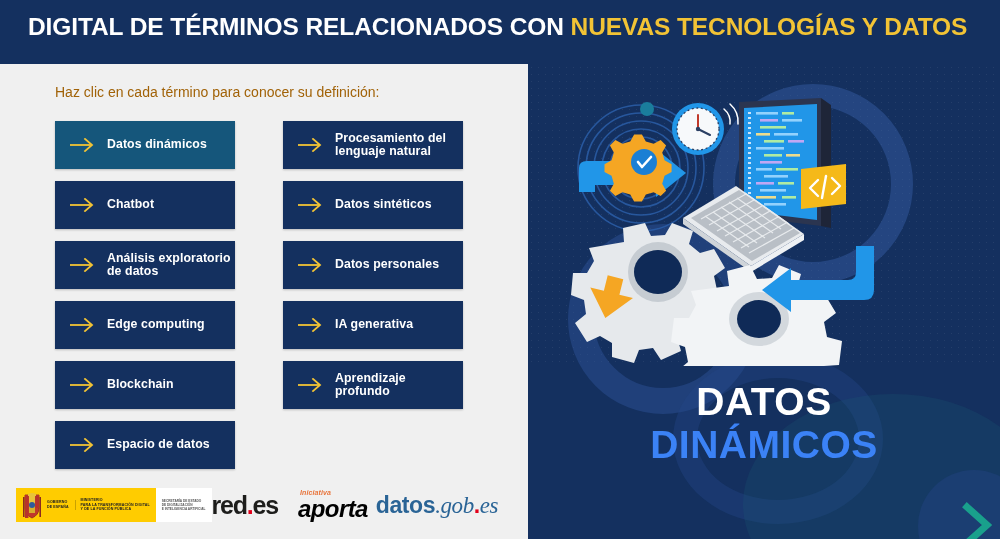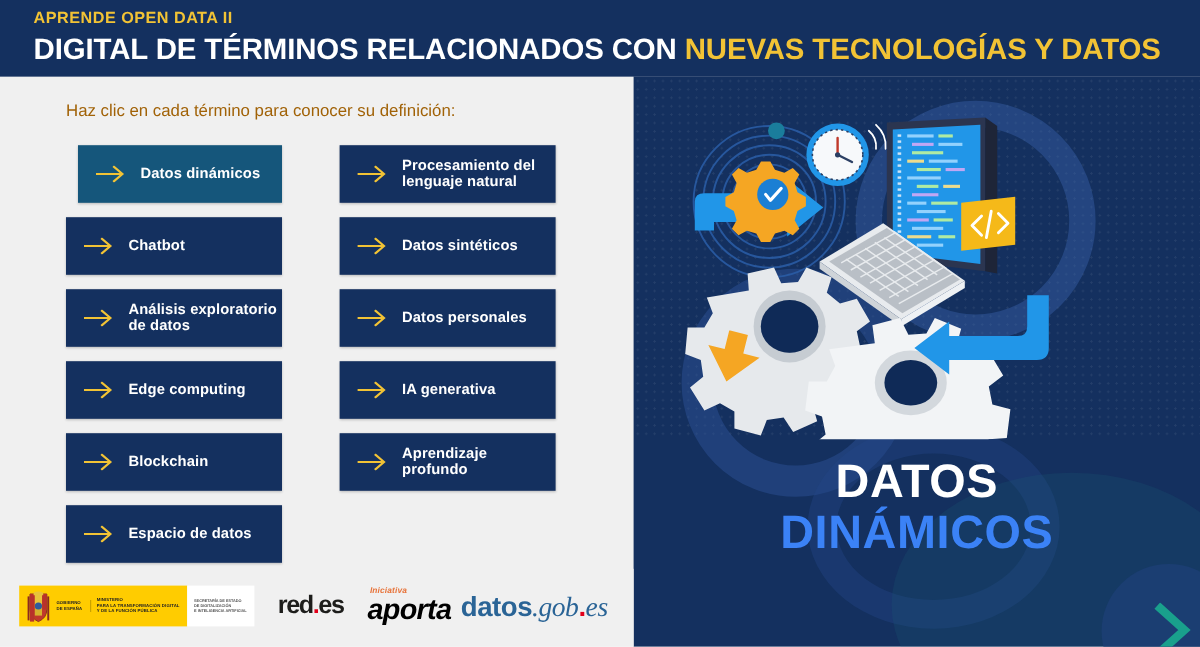--- a/index.html
+++ b/index.html
@@ -73,21 +73,21 @@
     position: relative;
     height: 48px;
     background: #14305f;
     border: none;
     display: flex;
     align-items: center;
     padding-left: 14px;
     cursor: pointer;
     box-shadow: 0 1px 2px rgba(0,0,0,0.22);
   }
-  .term-btn.active { background: #15567b; margin-left: 10px; }
+  .term-btn.active { background: #15567b; }
   .term-arrow {
     flex: 0 0 auto;
     width: 26px; height: 14px;
     margin-right: 12px;
     display: block;
   }
   .term-label {
     color: #ffffff;
     font-size: 12.3px;
     font-weight: bold;
@@ -237,22 +237,21 @@
     height: 34px;
   }
   .sec-txt {
     font-size: 3.2px;
     font-weight: bold;
     color: #555;
     line-height: 4.2px;
     white-space: nowrap;
   }
   .redes-logo {
-    margin-left: 20px;
-    font-size: 21px;
+    font-size: 25px;
     font-weight: bold;
     color: #1d1d1b;
     letter-spacing: -1.2px;
     line-height: 26px;
   }
   .redes-logo .dot { color: #e2001a; }
   .aporta-logo {
     margin-left: 20px;
     line-height: 1;
   }
@@ -288,21 +287,20 @@
     font-weight: normal;
   }
   .datos-logo .rdot { color: #e2001a; font-weight: bold; }
 </style>
 </head>
 <body>
 
 <div id="page">
 
   <div class="header">
-    <div class="header-kicker">APRENDE OPEN DATA II</div>
     <div class="header-title"><span>DIGITAL DE TÉRMINOS RELACIONADOS CON </span><span class="hl">NUEVAS TECNOLOGÍAS Y DATOS</span></div>
   </div>
 
   <div class="left-panel">
     <div class="instruction">Haz clic en cada término para conocer su definición:</div>
     <div class="term-grid">
         <div class="term-btn active">
           <svg class="term-arrow" viewBox="0 0 26 14">
             <line x1="1" y1="7" x2="22" y2="7" stroke="#f2c335" stroke-width="1.8"></line>
             <polyline points="16,1 23,7 16,13" fill="none" stroke="#f2c335" stroke-width="1.8" stroke-linecap="square"></polyline>

